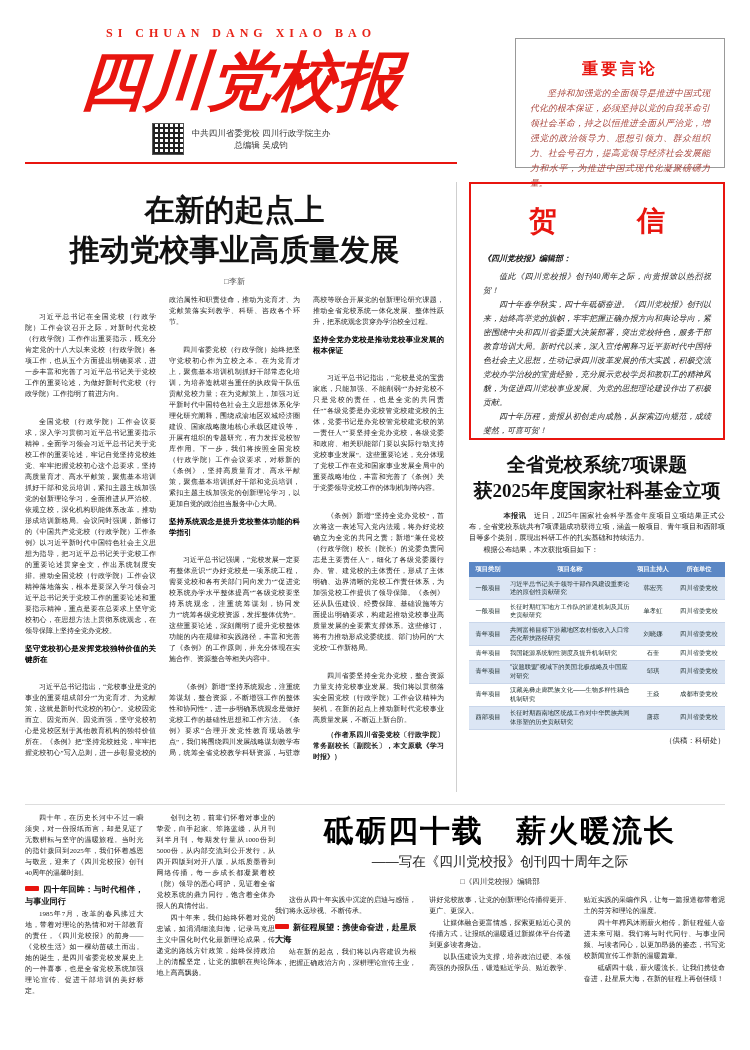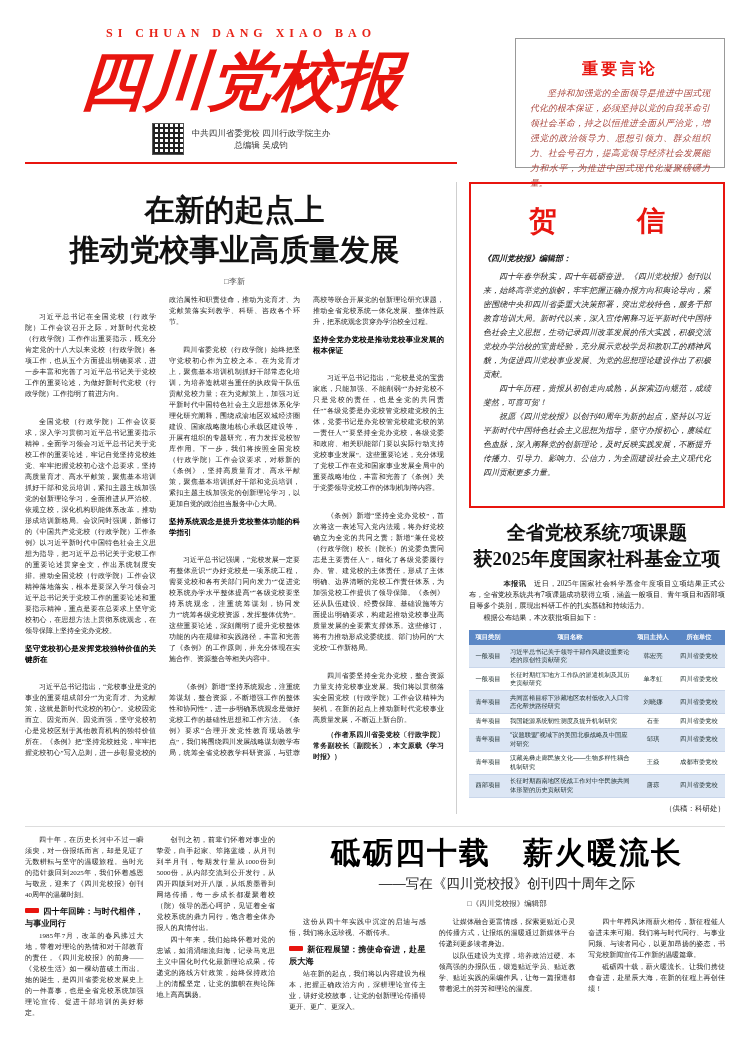--- a/index.html
+++ b/index.html
@@ -58,21 +58,21 @@
     font-size:7px; line-height:11px; text-align:justify; color:#222;
   }
   .article-body p { text-indent:2em; margin-bottom:1px;margin-top:17px; }
   .article-body .subhead {
     font-weight:bold; font-size:7.5px; color:#000; text-indent:0; margin:6px 0 4px 0;
     font-family:"Liberation Sans","DejaVu Sans",sans-serif; line-height:11px;
   }
   .article-body .author-note { font-weight:bold; text-indent:2em; margin-top:4px; }
 
   
-  .letter-box { border:2px solid #e8150f; padding:10px 12px 8px 12px; height:326px; overflow:hidden; }
+  .letter-box { border:2px solid #e8150f; padding:10px 12px 8px 12px; height:258px; overflow:hidden; }
   .letter-title { text-align:center; color:#e8150f; font-size:28px; font-weight:bold; letter-spacing:26px;
     text-indent:26px; margin:8px 0 12px 0; font-family:"Liberation Serif","DejaVu Serif",serif; }
   .letter-body { font-size:8px; line-height:14px; color:#222; font-style:italic; text-align:justify; }
   .letter-body .addr { font-weight:bold; text-indent:0; margin-bottom:4px; }
   .letter-body p { text-indent:2em; }
 
   
   .news { margin-top:12px; }
   .news-headline { text-align:center; font-weight:bold; font-size:19px; line-height:26px; color:#111;
     font-family:"Liberation Serif","DejaVu Serif",serif; }
@@ -84,21 +84,21 @@
   table.projects th { background:#5b87c5; color:#fff; font-weight:bold; padding:3px 2px; text-align:center; }
   table.projects td { padding:2.5px 3px; text-align:center; color:#233; line-height:8.5px;
     border-bottom:1px solid #c9d6ea; }
   table.projects tr:nth-child(odd) td { background:#dce6f4; }
   table.projects td.proj-name { text-align:left; }
   .col-cat { width:38px; } .col-leader { width:40px; } .col-unit { width:52px; }
   .news-credit { text-align:right; font-size:7.5px; margin-top:6px; color:#222;
     font-family:"Liberation Sans","DejaVu Sans",sans-serif; }
 
   
-  .bottom { margin-top:12px; border-top:1px solid #ddd; padding-top:8px; display:flex; gap:14px; }
+  .bottom { margin-top:12px; border-top:1px solid #ddd; padding-top:8px; display:flex; }
   .bottom-left { width:250px; flex:none; }
   .bottom-right { flex:1; }
   .bottom-cols2 { column-count:2; column-gap:13px; height:212px; overflow:hidden;
     font-size:7px; line-height:11px; text-align:justify; color:#222; }
   .bottom-cols3 { column-count:3; column-gap:13px; height:128px; overflow:hidden;
     font-size:7px; line-height:11px; text-align:justify; color:#222; }
   .bottom-cols2 p, .bottom-cols3 p { text-indent:2em; margin-bottom:1px; }
   .anniv-title { text-align:center; font-size:30px; font-weight:bold; color:#000; letter-spacing:2px;
     line-height:36px; font-family:"Liberation Serif","DejaVu Serif",serif; }
   .anniv-subtitle { text-align:center; font-size:13.5px; color:#222; margin-top:4px;
@@ -159,20 +159,21 @@
         <p class="author-note">（作者系四川省委党校〔行政学院〕常务副校长〔副院长〕，本文原载《学习时报》）</p>
       </div>
     </div>
 
     <div class="right-col">
 
       <div class="letter-box">
         <div class="letter-title">贺　信</div>
         <div class="letter-body">
           <p class="addr">《四川党校报》编辑部：</p>
+          <p>值此《四川党校报》创刊40周年之际，向贵报致以热烈祝贺！</p>
           <p>四十年春华秋实，四十年砥砺奋进。《四川党校报》创刊以来，始终高举党的旗帜，牢牢把握正确办报方向和舆论导向，紧密围绕中央和四川省委重大决策部署，突出党校特色，服务干部教育培训大局。新时代以来，深入宣传阐释习近平新时代中国特色社会主义思想，生动记录四川改革发展的伟大实践，积极交流党校办学治校的宝贵经验，充分展示党校学员和教职工的精神风貌，为促进四川党校事业发展、为党的思想理论建设作出了积极贡献。</p>
           <p>四十年历程，贵报从初创走向成熟，从探索迈向规范，成绩斐然，可喜可贺！</p>
           <p>祝愿《四川党校报》以创刊40周年为新的起点，坚持以习近平新时代中国特色社会主义思想为指导，坚守办报初心，赓续红色血脉，深入阐释党的创新理论，及时反映实践发展，不断提升传播力、引导力、影响力、公信力，为全面建设社会主义现代化四川贡献更多力量。</p>
 
         </div>
 
       </div>
 
       <div class="news">
         <div class="news-headline">

